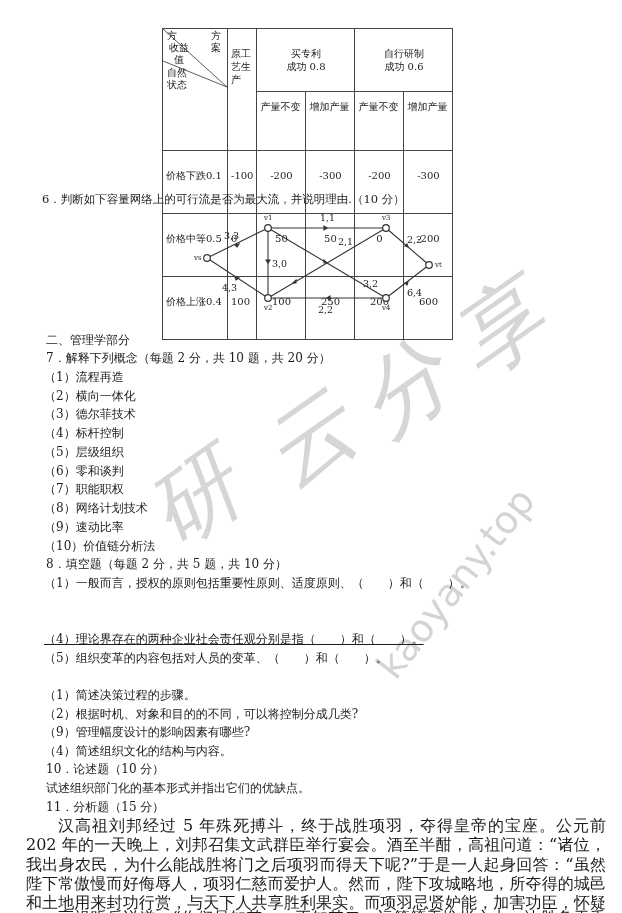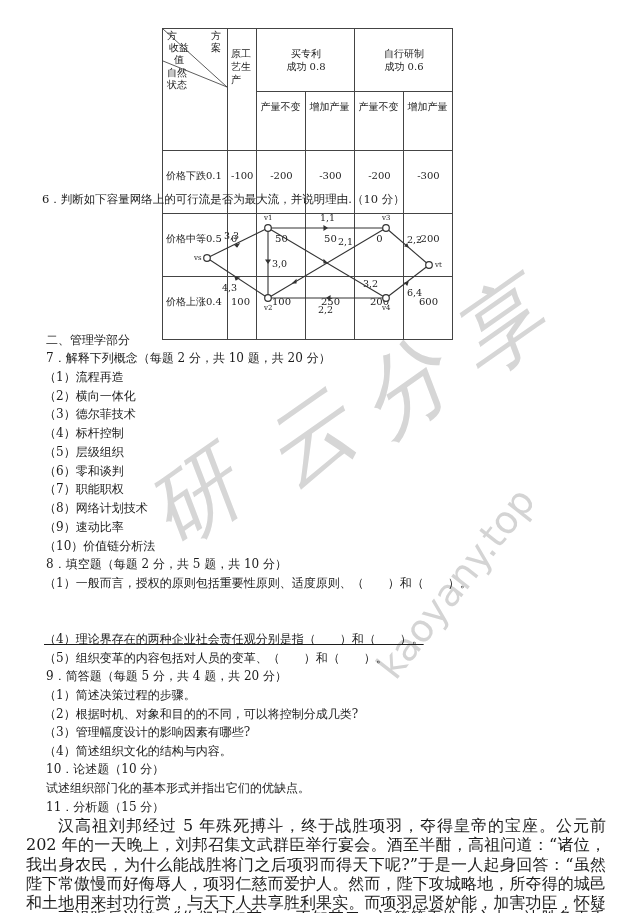--- a/index.html
+++ b/index.html
@@ -165,24 +165,23 @@
   <div class="line" style="left:44px;top:481px;">（7）职能职权</div>
   <div class="line" style="left:44px;top:500px;">（8）网络计划技术</div>
   <div class="line" style="left:44px;top:519px;">（9）速动比率</div>
   <div class="line" style="left:44px;top:538px;">（10）价值链分析法</div>
 
   <div class="line" style="left:46px;top:556px;">8．填空题（每题 2 分，共 5 题，共 10 分）</div>
   <div class="line" style="left:44px;top:575px;text-align:right;">（1）一般而言，授权的原则包括重要性原则、适度原则、（　　）和（　　）。</div>
   <div class="line" style="left:44px;top:631px;text-decoration:underline;">（4）理论界存在的两种企业社会责任观分别是指（　　）和（　　）。</div>
   <div class="line" style="left:44px;top:650px;">（5）组织变革的内容包括对人员的变革、（　　）和（　　）。</div>
 
-  <div class="line" style="left:46px;top:668px;">9．简答题（每题 5 分，共 4 题，共 20 分）</div>
   <div class="line" style="left:44px;top:687px;">（1）简述决策过程的步骤。</div>
   <div class="line" style="left:44px;top:706px;">（2）根据时机、对象和目的的不同，可以将控制分成几类?</div>
-  <div class="line" style="left:44px;top:724px;">（3）管理幅度设计的影响因素有哪些?</div>
+  <div class="line" style="left:44px;top:724px;">（9）管理幅度设计的影响因素有哪些?</div>
   <div class="line" style="left:44px;top:743px;">（4）简述组织文化的结构与内容。</div>
 
   <div class="line" style="left:46px;top:761px;">10．论述题（10 分）</div>
   <div class="line" style="left:46px;top:780px;">试述组织部门化的基本形式并指出它们的优缺点。</div>
 
   <div class="line" style="left:46px;top:799px;">11．分析题（15 分）</div>
   <div class="para indent" style="top:816px;">汉高祖刘邦经过 5 年殊死搏斗，终于战胜项羽，夺得皇帝的宝座。公元前 202 年的一天晚上，刘邦召集文武群臣举行宴会。酒至半酣，高祖问道：“诸位，我出身农民，为什么能战胜将门之后项羽而得天下呢?”于是一人起身回答：“虽然陛下常傲慢而好侮辱人，项羽仁慈而爱护人。然而，陛下攻城略地，所夺得的城邑和土地用来封功行赏，与天下人共享胜利果实。而项羽忌贤妒能，加害功臣，怀疑贤良，胜利不给记功，得地不给奖赏，这就是陛下能够统一天下而项羽失去天下的原因。”</div>
   <div class="para indent" style="top:884px;margin-top:24px;">高祖听后说道：“你们只知其一，不知其二。运筹策于惟帐之中，决胜负于千里之外，我不如张子房；安邦</div>
 </div>
 

